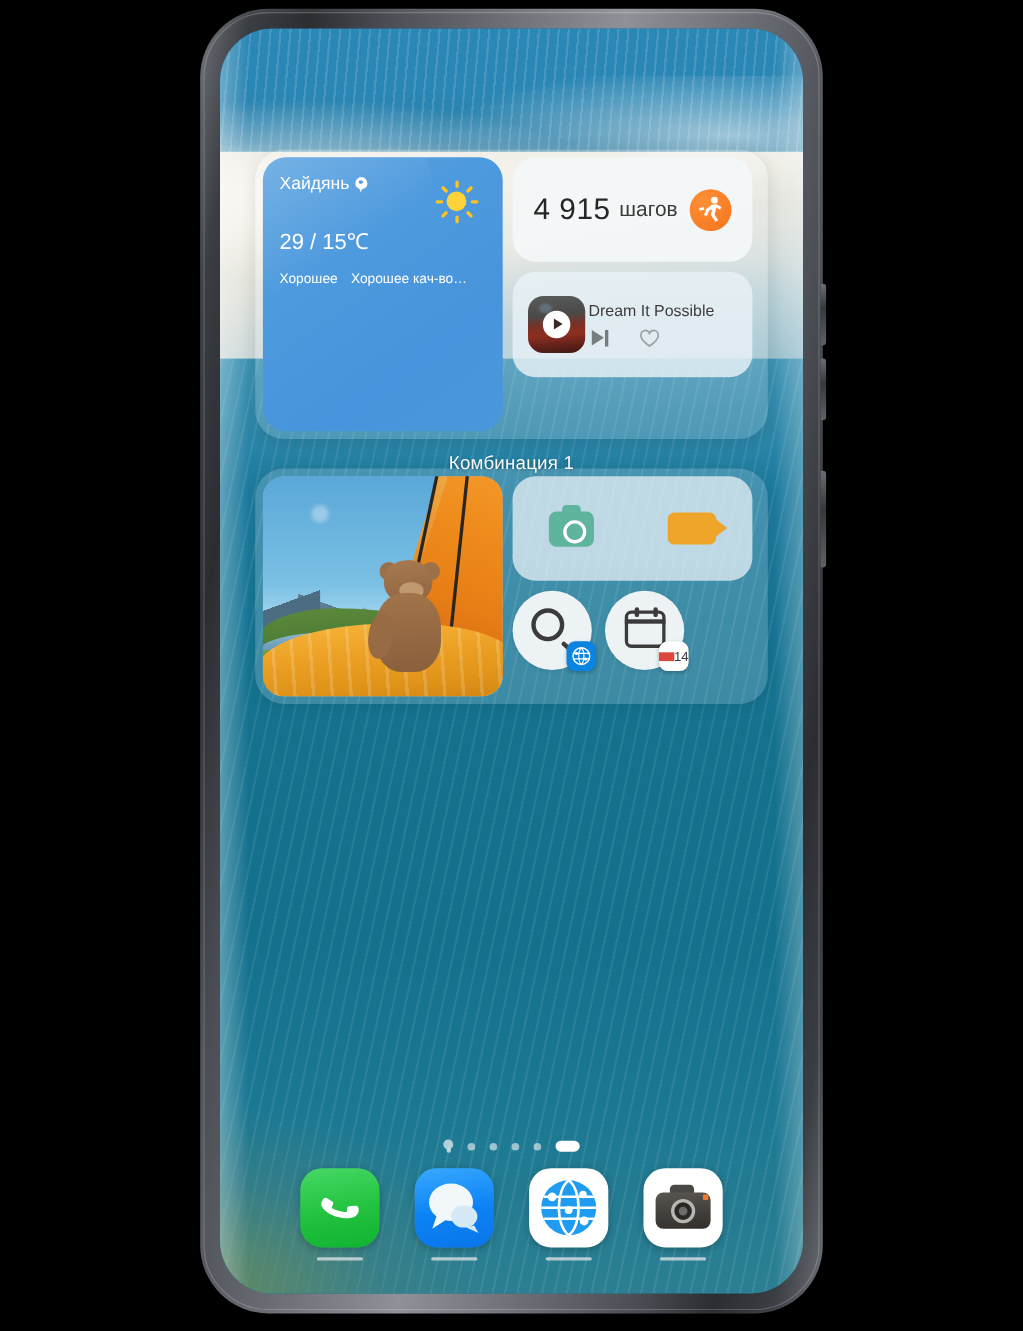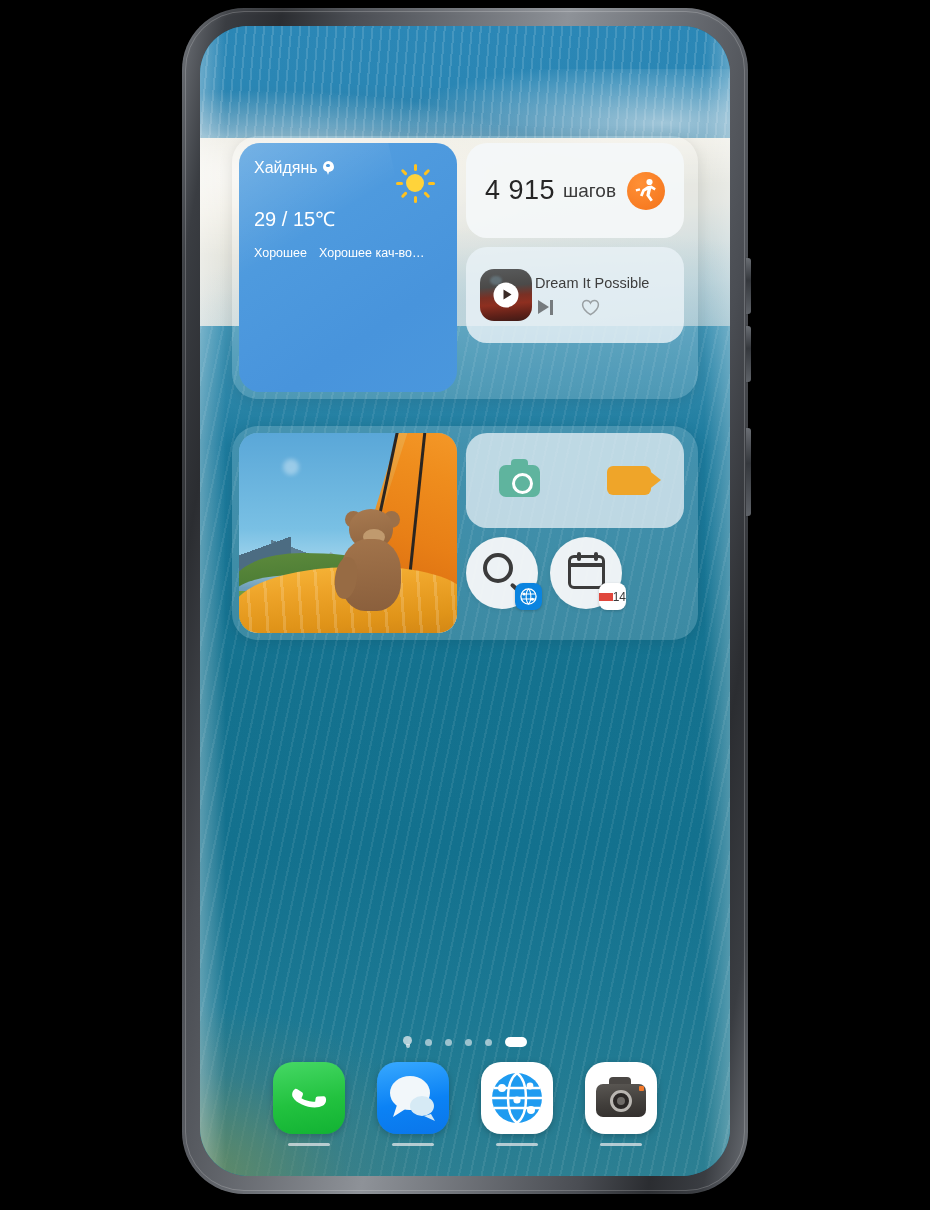--- a/index.html
+++ b/index.html
@@ -421,20 +421,21 @@
                              C7.3 1.4 8.8 2.5 9.5 4 C10.2 2.5 11.7 1.4 13.4 1.4
                              C15.5 1.4 17.4 3.1 17.4 5.7 C17.4 10.6 9.5 15.6 9.5 15.6 Z" fill="none" stroke="#9aa0a3" stroke-width="1.5"></path>
                   </svg>
                 </span>
               </div>
             </div>
           </div>
 
         </div>
       </div>
+      <div class="combo-label">Комбинация 1</div>
     </div>
 
     <div class="combo-wrap" id="combo2">
       <div class="combo-card">
 
         <div class="w-photo">
           <div class="ph-sky"></div>
           <div class="ph-sun"></div>
           <div class="ph-mtn"></div>
           <div class="ph-mtn2"></div>

